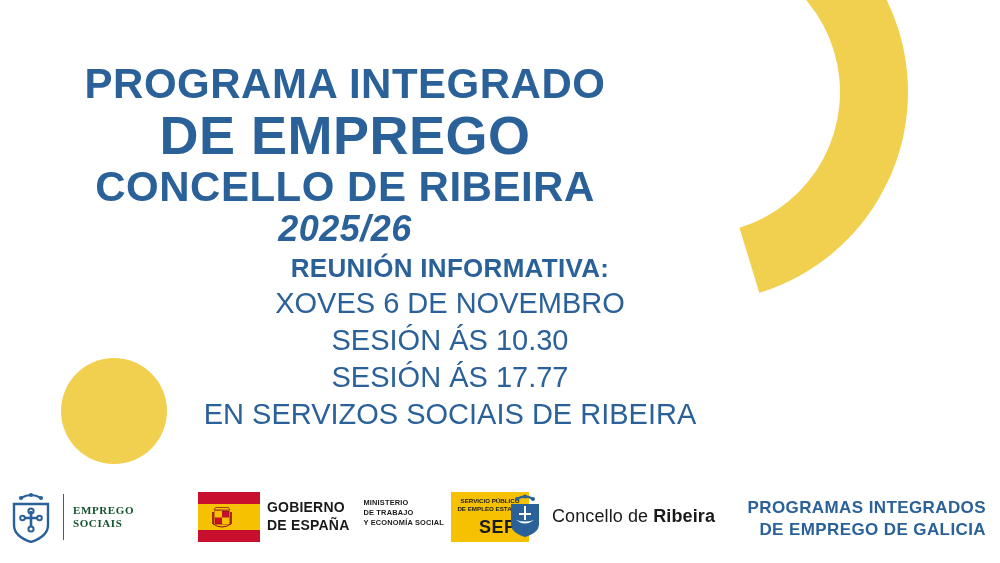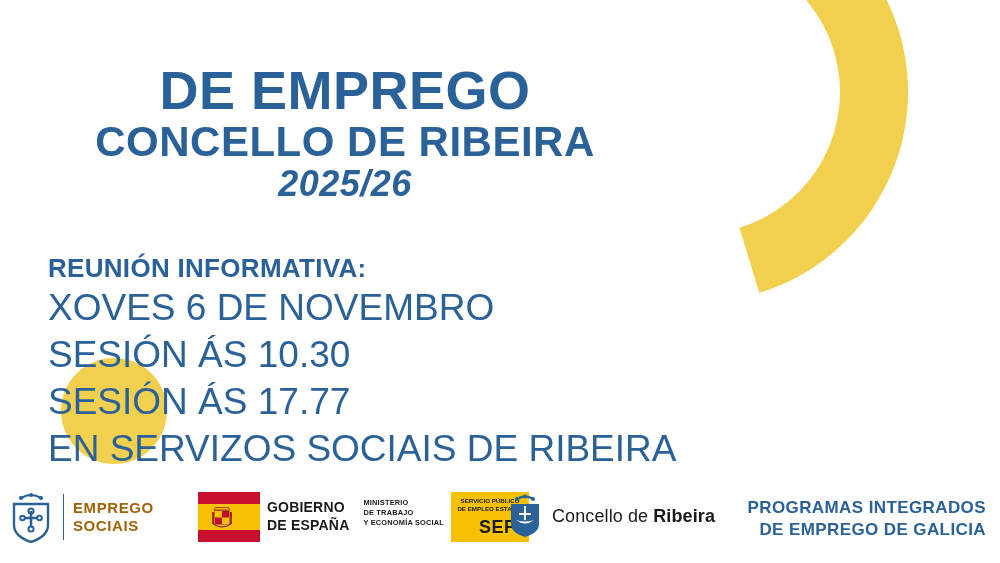--- a/index.html
+++ b/index.html
@@ -52,48 +52,48 @@
   }
   .headline .l1{font-size:42px;}
   .headline .l2{font-size:54px;}
   .headline .l3{font-size:42px;}
   .headline .l4{font-size:36px;font-style:italic;}
 
   
   .body-block{
     position:absolute;
     left:0;top:252px;width:900px;
+    text-align:center;
     color:#2b6199;
     font-size:29px;
     line-height:1.27;
-    padding-left:48px;
   }
   .body-block .b-strong{font-weight:bold;font-size:26px;letter-spacing:0.3px;}
-  .body-block .b-line{font-weight:normal;font-size:37px;}
+  .body-block .b-line{font-weight:normal;font-size:29px;}
 
   
   .footer{
     position:absolute;
     left:0;bottom:0;width:1000px;height:83px;
     background:#ffffff;
     border-top:0px solid transparent;
   }
   .footer-inner{
     position:relative;width:100%;height:100%;
   }
 
   
   .xunta{
     position:absolute;left:8px;top:11px;
     display:flex;align-items:center;gap:9px;
   }
   .xunta-shield{width:46px;height:52px;display:block;}
   .xunta-sep{width:1px;height:46px;background:#2b6199;}
   .xunta-txt{
-    color:#a16207;font-weight:bold;font-size:15px;line-height:1.18;letter-spacing:0.6px;
+    color:#14532d;font-weight:bold;font-size:11px;line-height:1.18;letter-spacing:0.6px;font-family:Liberation Serif, serif;
   }
 
   
   .gob{
     position:absolute;left:198px;top:12px;
     display:flex;align-items:stretch;height:50px;
     border:0;
   }
   .gob-flag{
     width:62px;height:50px;position:relative;overflow:hidden;background:#f6c100;
@@ -140,20 +140,21 @@
 </head>
 <body>
 
 <div class="poster">
 
   <div class="arc"></div>
   <div class="arc-mask"></div>
   <div class="dot"></div>
 
   <div class="headline">
+    <div class="l1">PROGRAMA INTEGRADO</div>
     <div class="l2">DE EMPREGO</div>
     <div class="l3">CONCELLO DE RIBEIRA</div>
     <div class="l4">2025/26</div>
   </div>
 
   <div class="body-block">
     <div class="b-strong">REUNIÓN INFORMATIVA:</div>
     <div class="b-line">XOVES 6 DE NOVEMBRO</div>
     <div class="b-line">SESIÓN  ÁS 10.30</div>
     <div class="b-line">SESIÓN ÁS 17.77</div>

